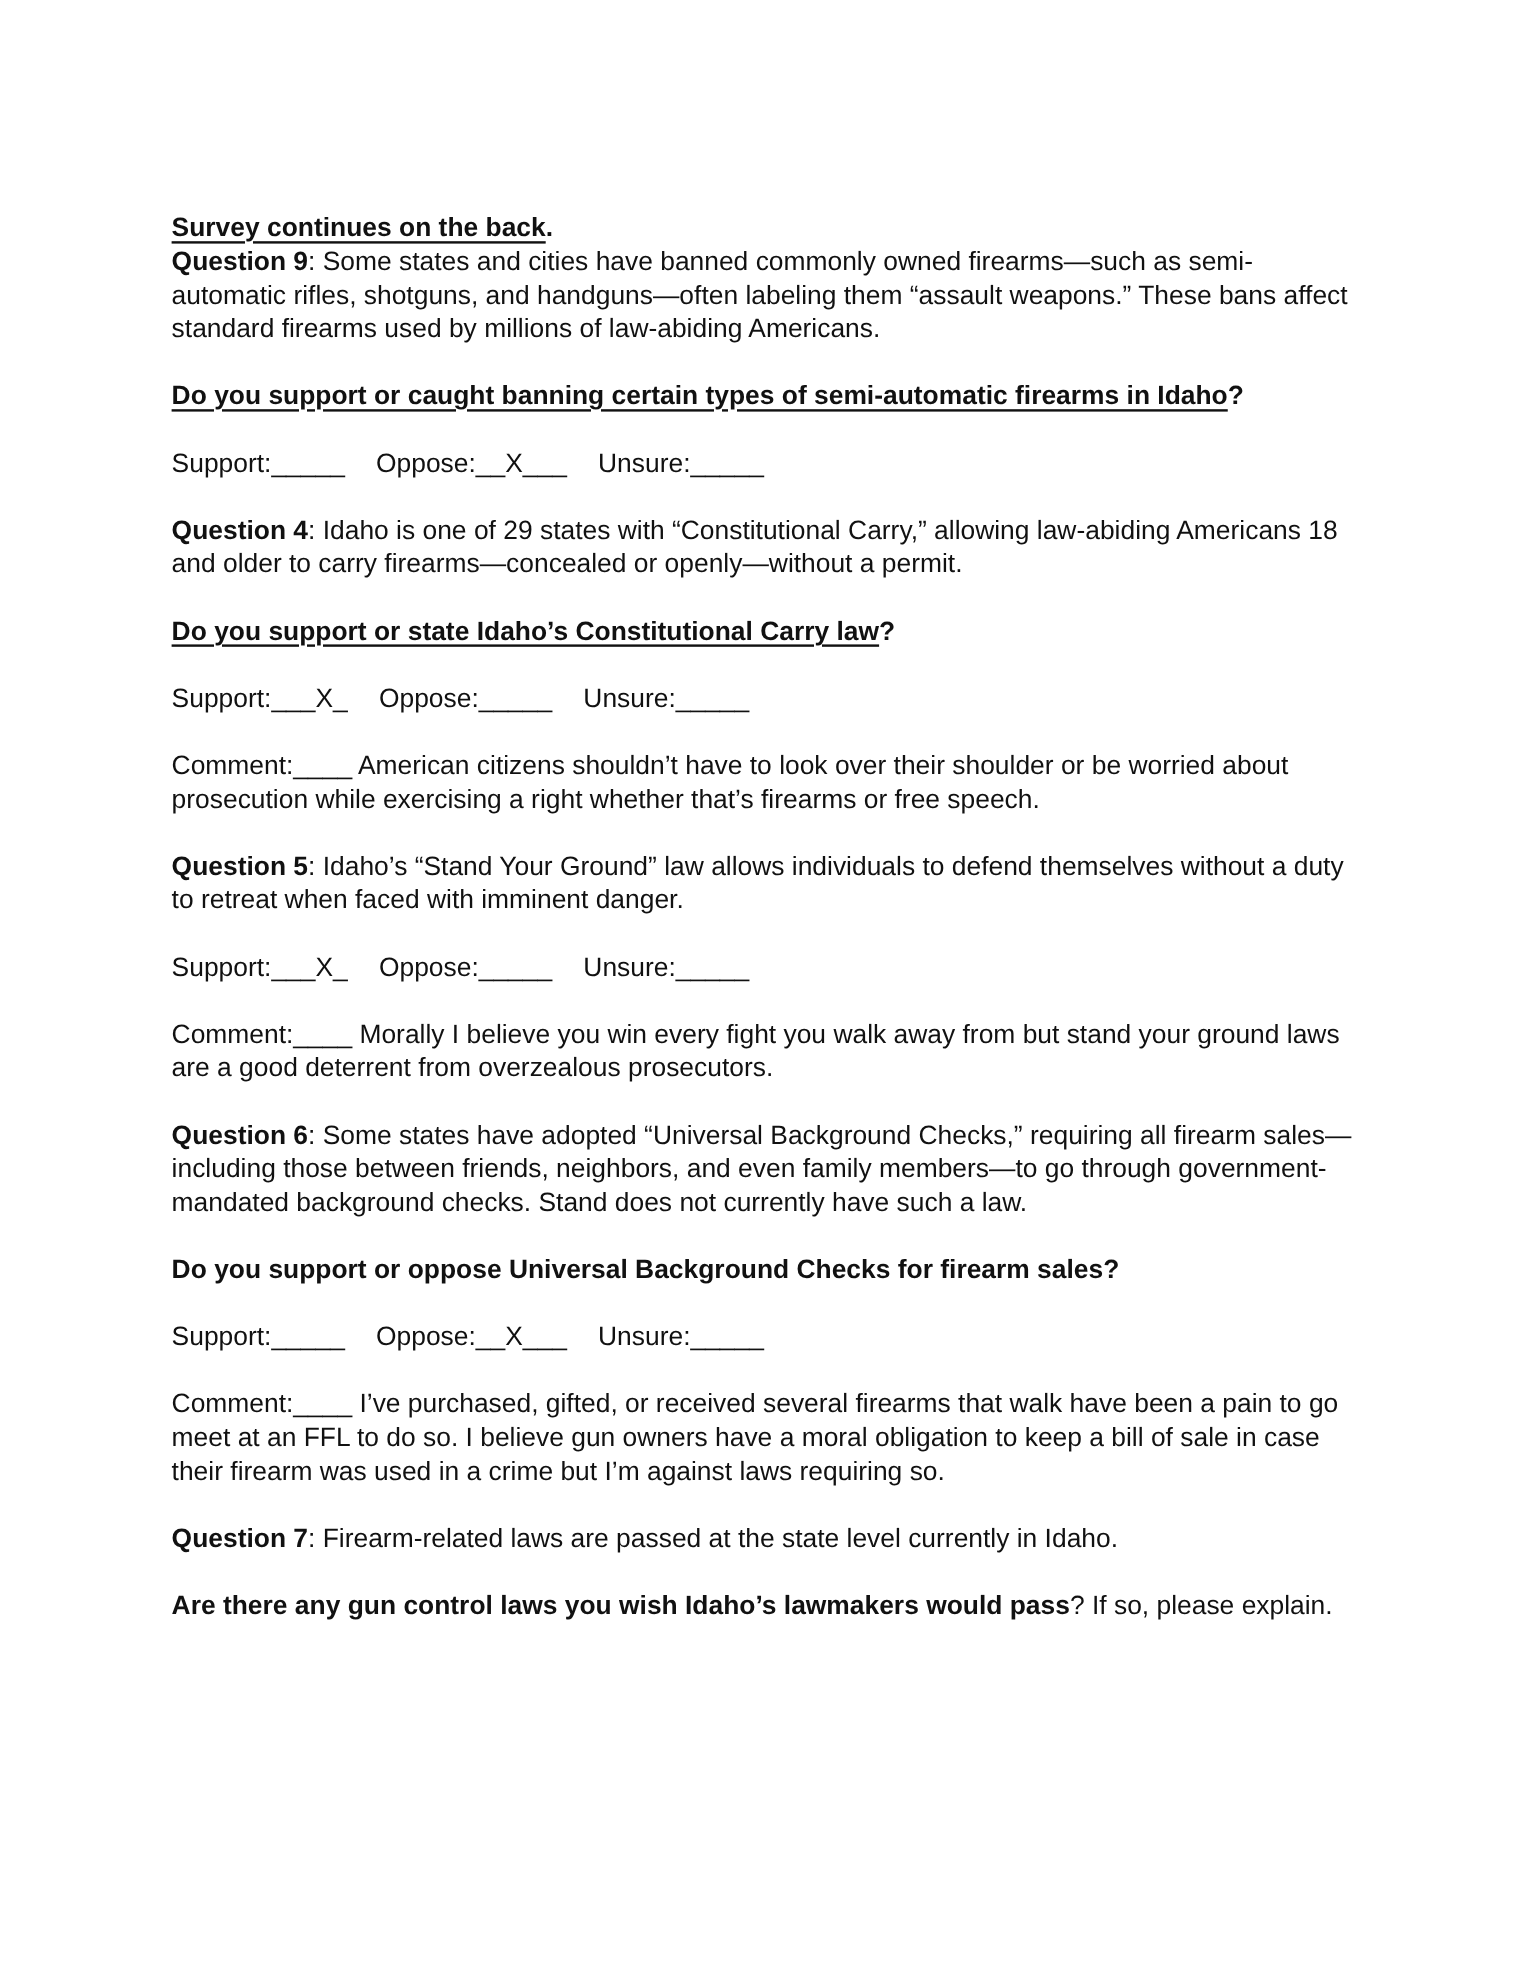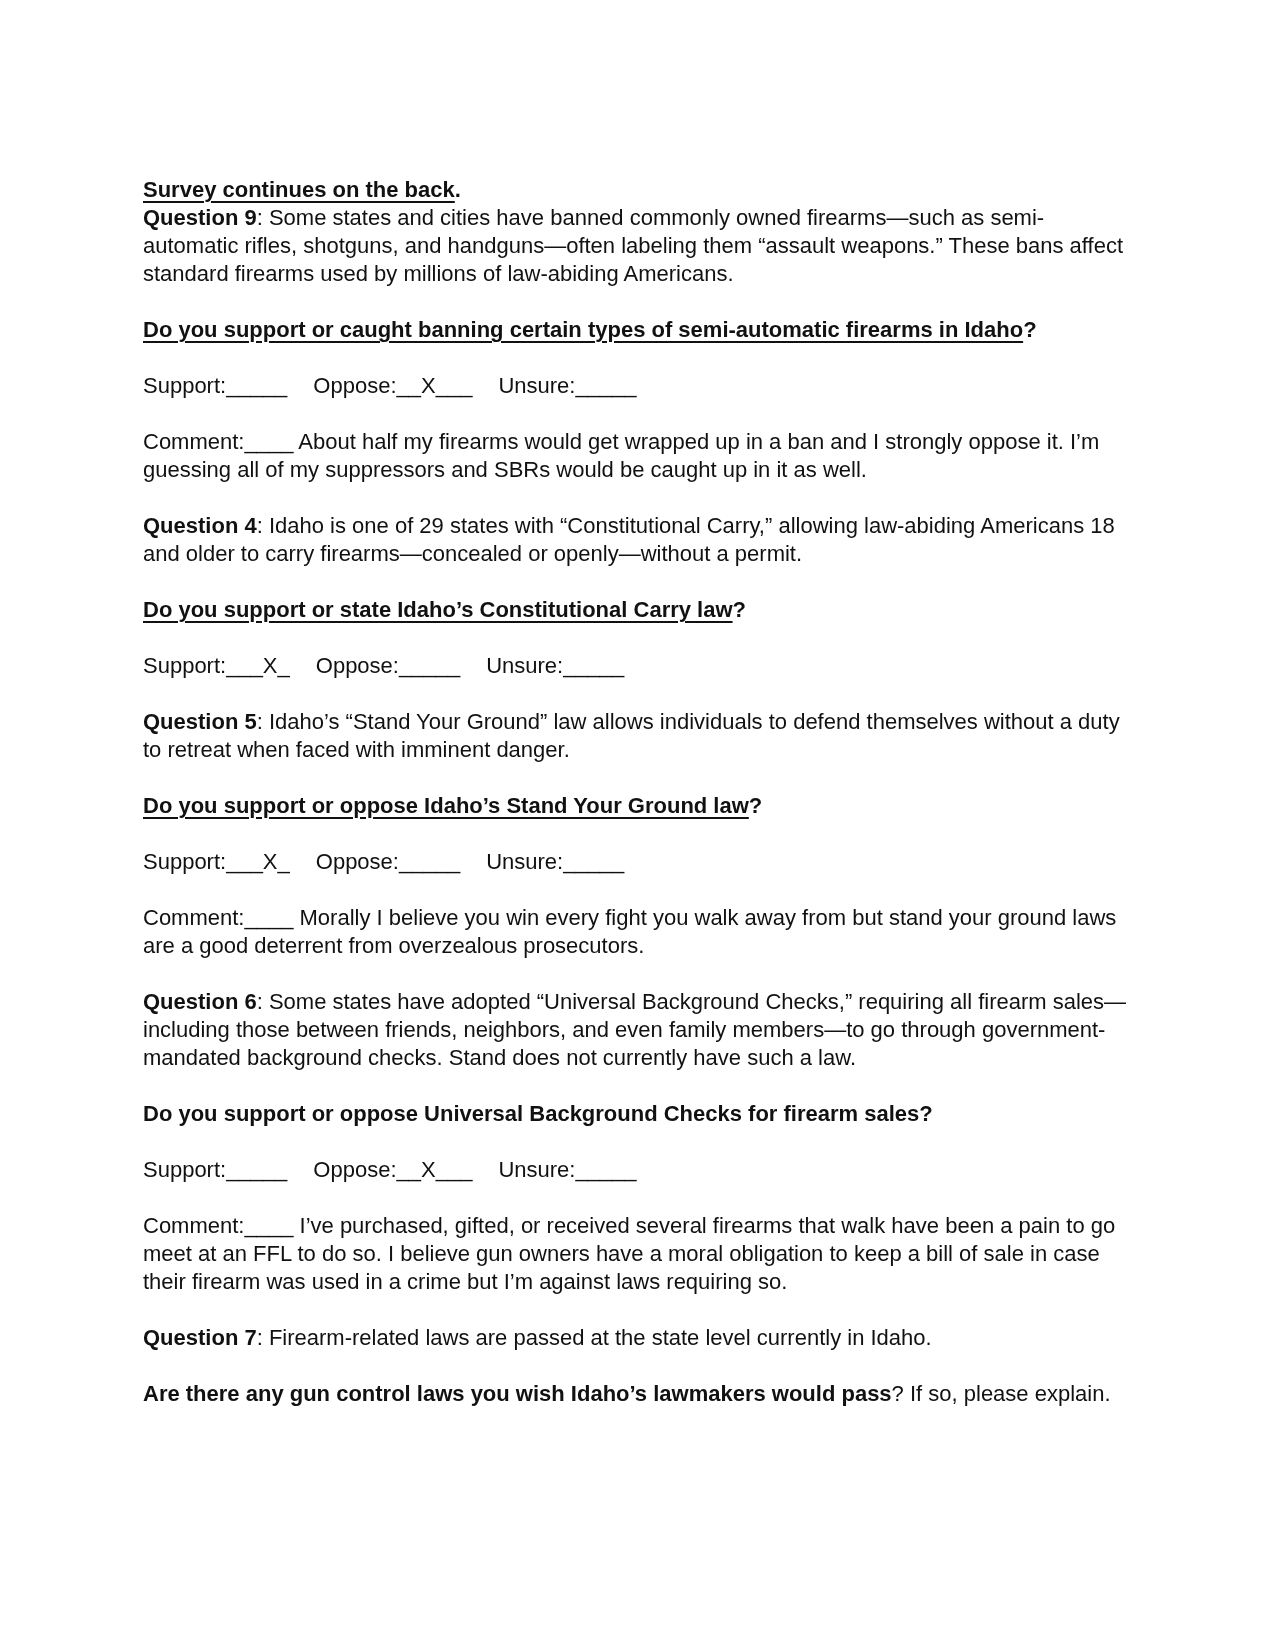--- a/index.html
+++ b/index.html
@@ -39,32 +39,31 @@
 <body>
 
 <main class="page">
 
   <p class="para nogap b"><span class="u">Survey continues on the back</span><span>.</span></p>
 
   <section>
     <p class="para"><span class="b">Question 9</span><span>: Some states and cities have banned commonly owned firearms—such as semi-automatic rifles, shotguns, and handguns—often labeling them “assault weapons.” These bans affect standard firearms used by millions of law-abiding Americans.</span></p>
     <p class="para b"><span class="u">Do you support or caught banning certain types of semi-automatic firearms in Idaho</span><span>?</span></p>
     <p class="para"><span class="fld">Support:_____</span><span class="fld">Oppose:__X___</span><span class="fld">Unsure:_____</span></p>
-    <p class="para"><span>Comment:____</span><span> About half my firearms would get wrapped up in a ban and I strongly oppose it. I’m guessing all of my suppressors and SBRs would be caught up in it as well.</span></p>
   </section>
 
   <section>
     <p class="para"><span class="b">Question 4</span><span>: Idaho is one of 29 states with “Constitutional Carry,” allowing law-abiding Americans 18 and older to carry firearms—concealed or openly—without a permit.</span></p>
     <p class="para b"><span class="u">Do you support or state Idaho’s Constitutional Carry law</span><span>?</span></p>
     <p class="para"><span class="fld">Support:___X_</span><span class="fld">Oppose:_____</span><span class="fld">Unsure:_____</span></p>
+    <p class="para"><span>Comment:____</span><span> American citizens shouldn’t have to look over their shoulder or be worried about prosecution while exercising a right whether that’s firearms or free speech.</span></p>
   </section>
 
   <section>
     <p class="para"><span class="b">Question 5</span><span>: Idaho’s “Stand Your Ground” law allows individuals to defend themselves without a duty to retreat when faced with imminent danger.</span></p>
-    <p class="para b"><span class="u">Do you support or oppose Idaho’s Stand Your Ground law</span><span>?</span></p>
     <p class="para"><span class="fld">Support:___X_</span><span class="fld">Oppose:_____</span><span class="fld">Unsure:_____</span></p>
     <p class="para"><span>Comment:____</span><span> Morally I believe you win every fight you walk away from but stand your ground laws are a good deterrent from overzealous prosecutors.</span></p>
   </section>
 
   <section>
     <p class="para"><span class="b">Question 6</span><span>: Some states have adopted “Universal Background Checks,” requiring all firearm sales—including those between friends, neighbors, and even family members—to go through government-mandated background checks. Stand does not currently have such a law.</span></p>
     <p class="para b"><span>Do you support or oppose Universal Background Checks for firearm sales?</span><span></span></p>
     <p class="para"><span class="fld">Support:_____</span><span class="fld">Oppose:__X___</span><span class="fld">Unsure:_____</span></p>
     <p class="para"><span>Comment:____</span><span> I’ve purchased, gifted, or received several firearms that walk have been a pain to go meet at an FFL to do so. I believe gun owners have a moral obligation to keep a bill of sale in case their firearm was used in a crime but I’m against laws requiring so.</span></p>
   </section>

